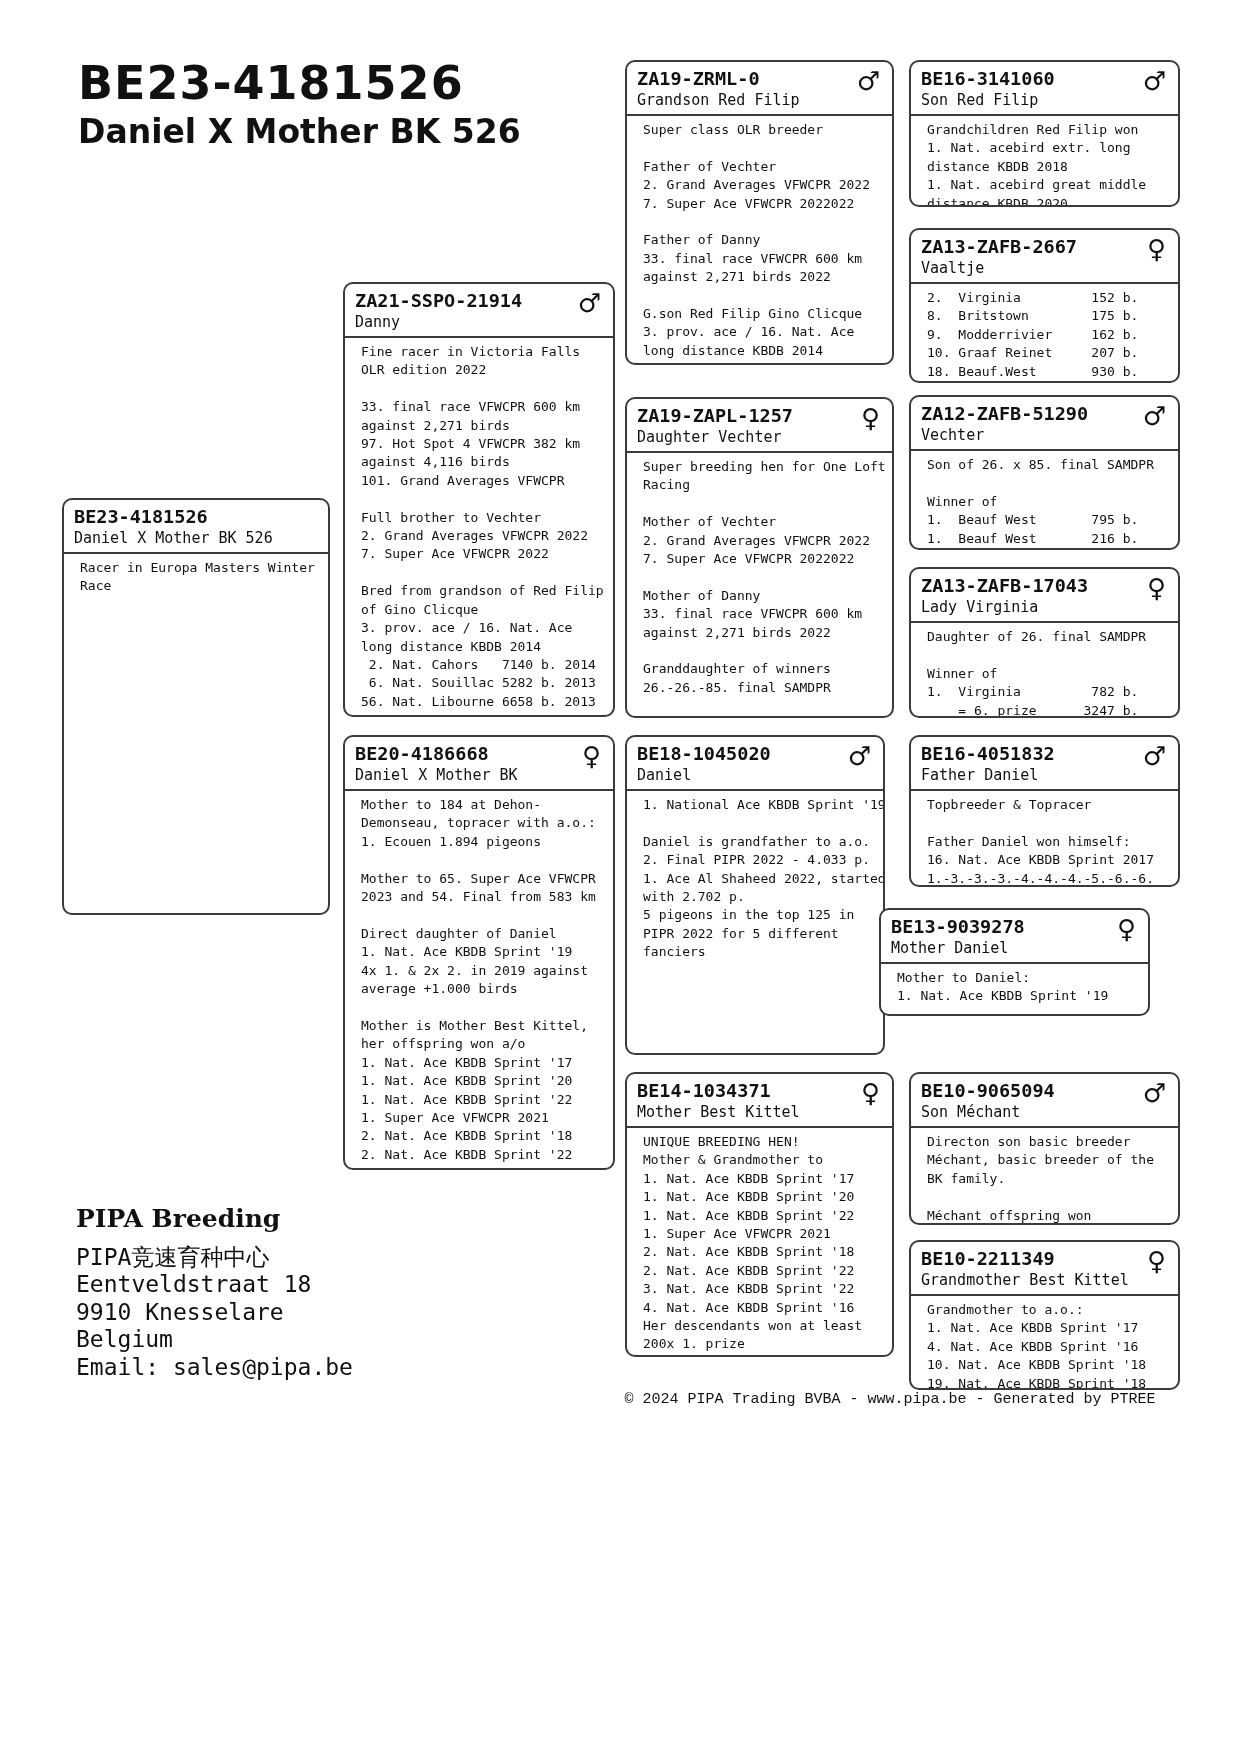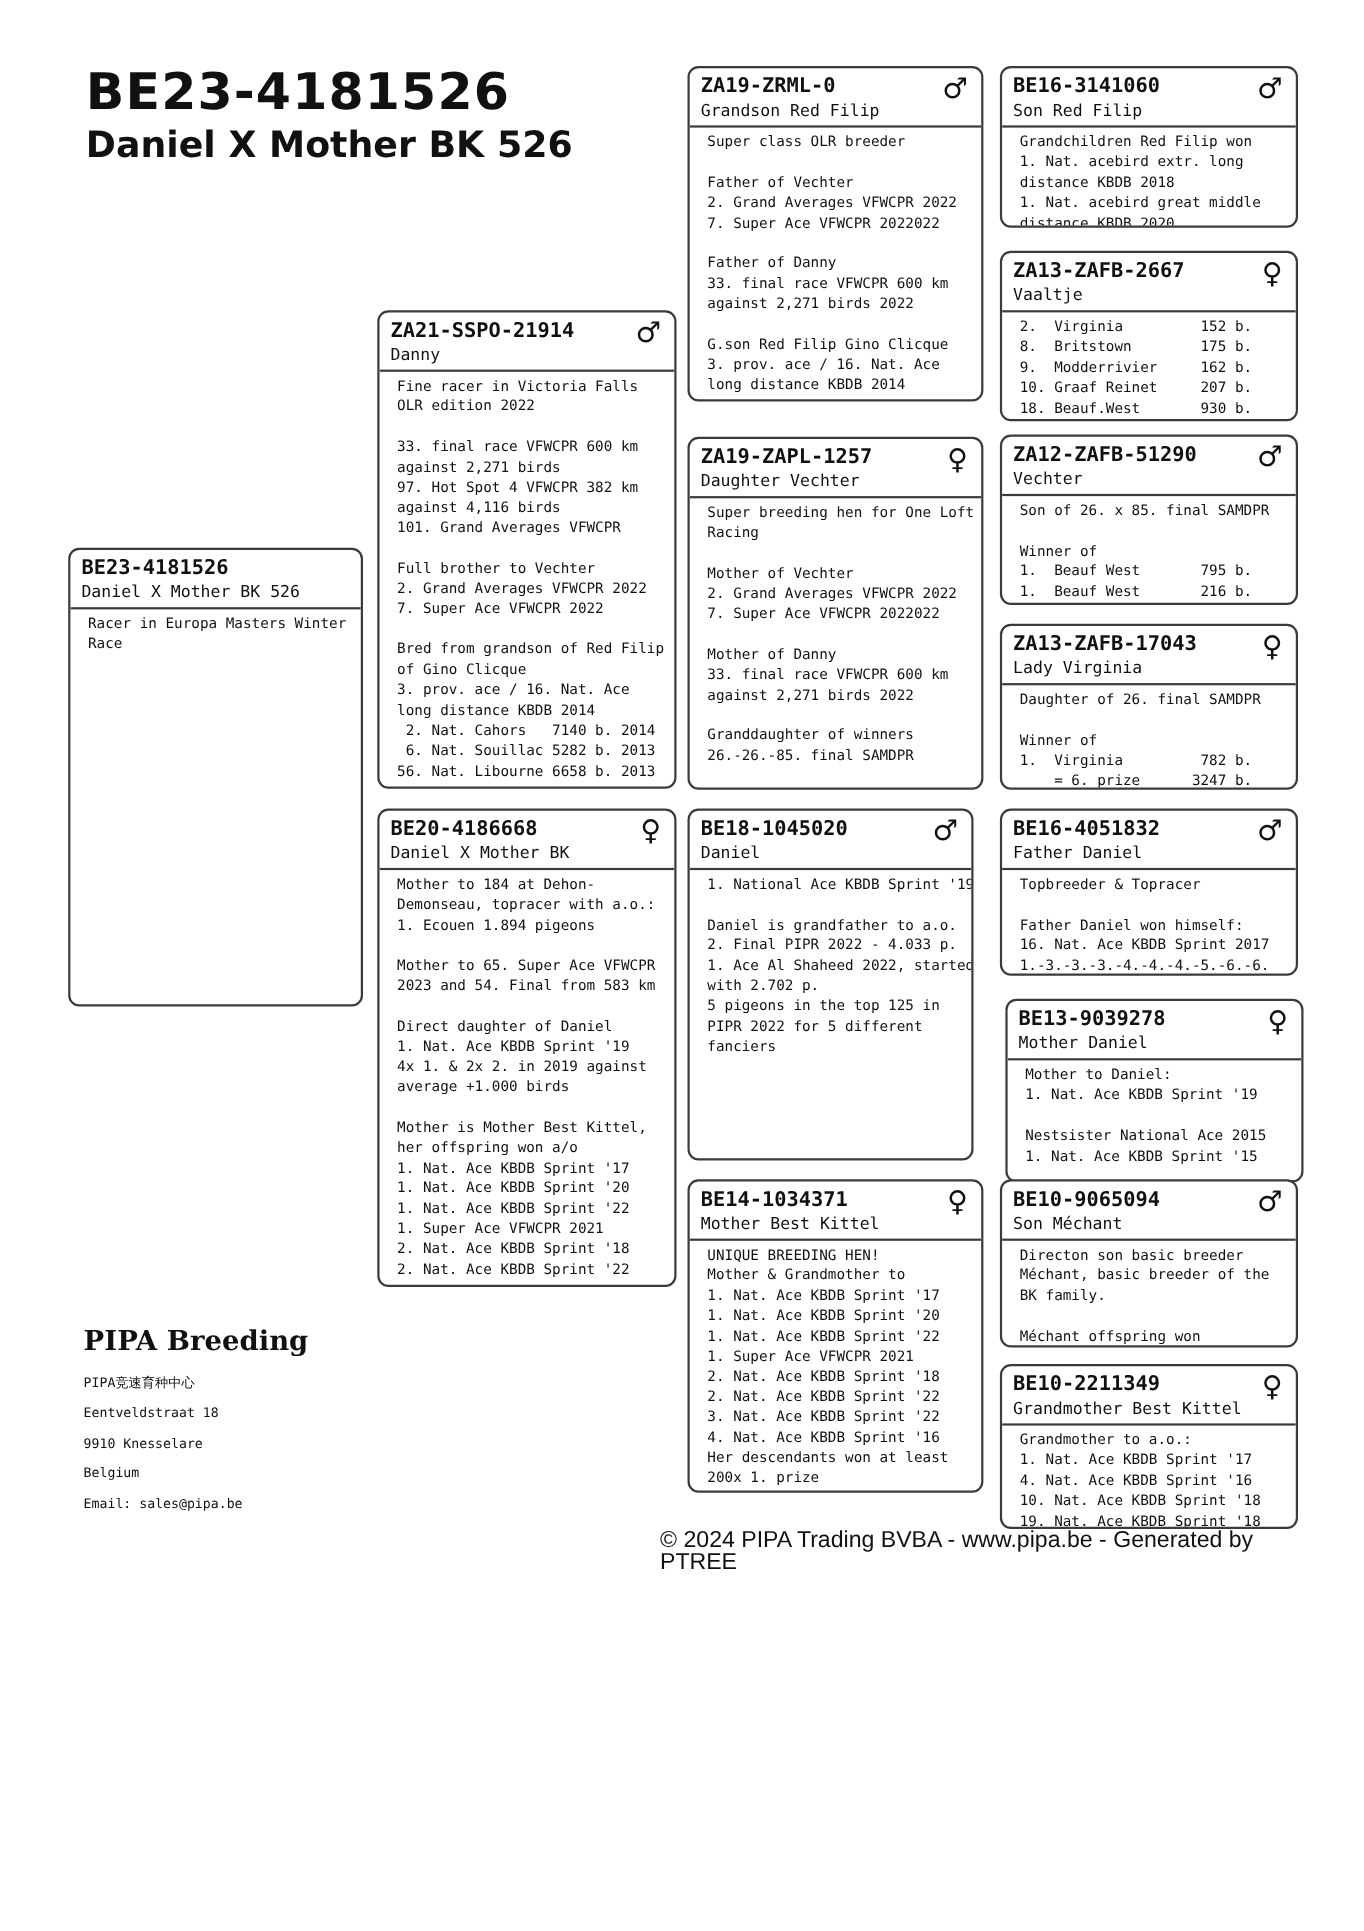--- a/index.html
+++ b/index.html
@@ -15,23 +15,23 @@
         border-radius:10px;background:#fff;overflow:hidden;}
   .pbox-header{position:relative;border-bottom:2.5px solid #3b3b3b;padding:5px 26px 3px 10px;}
   .pbox-code{display:block;font-weight:bold;font-size:18.5px;line-height:23px;white-space:pre;}
   .pbox-name{display:block;font-size:15px;line-height:21px;white-space:pre;}
   .sex{position:absolute;top:5px;right:12px;font-family:"DejaVu Sans","Liberation Sans",sans-serif;
        font-weight:bold;font-size:26px;line-height:28px;}
   .pbox-body{margin:0;padding:5px 16px;font-family:inherit;font-size:13px;line-height:18.4px;white-space:pre;}
   .breeder{position:absolute;left:76px;top:1204px;}
   .breeder-name{font-family:"DejaVu Serif","Liberation Serif",serif;font-weight:bold;
                 font-size:25px;line-height:30px;margin-bottom:10px;}
-  .breeder-line{font-size:12px;line-height:27.4px;white-space:pre;}
-  .copyright{position:absolute;left:600px;top:1390px;width:580px;text-align:left;
-             font-family:Liberation Sans, sans-serif;font-size:21px;line-height:20px;}
+  .breeder-line{font-size:23px;line-height:27.4px;white-space:pre;}
+  .copyright{position:absolute;left:600px;top:1390px;width:580px;text-align:center;
+             font-family:Liberation Mono, monospace;font-size:15px;line-height:20px;}
 </style>
 </head>
 <body>
 
 <div class="page">
 
   <div class="big-title">BE23-4181526</div>
   <div class="sub-title">Daniel X Mother BK 526</div>
 
   <div class="pbox" style="left:62px;top:498px;width:268px;height:417px">
@@ -236,21 +236,21 @@
       <span class="pbox-name">Father Daniel</span>
       <span class="sex">♂</span>
     </div>
     <pre class="pbox-body">Topbreeder &amp; Topracer
 
 Father Daniel won himself:
 16. Nat. Ace KBDB Sprint 2017
 1.-3.-3.-3.-4.-4.-4.-5.-6.-6.</pre>
   </div>
 
-  <div class="pbox" style="left:914px;top:908px;width:271px;height:167px">
+  <div class="pbox" style="left:879px;top:908px;width:271px;height:108px">
     <div class="pbox-header">
       <span class="pbox-code">BE13-9039278</span>
       <span class="pbox-name">Mother Daniel</span>
       <span class="sex">♀</span>
     </div>
     <pre class="pbox-body">Mother to Daniel:
 1. Nat. Ace KBDB Sprint '19
 
 Nestsister National Ace 2015
 1. Nat. Ace KBDB Sprint '15</pre>

